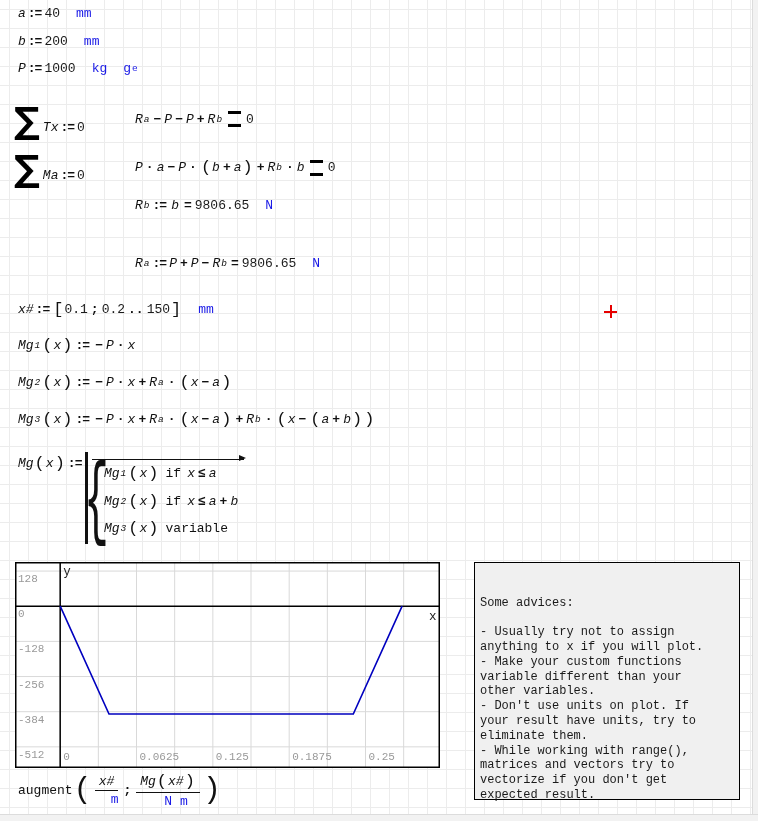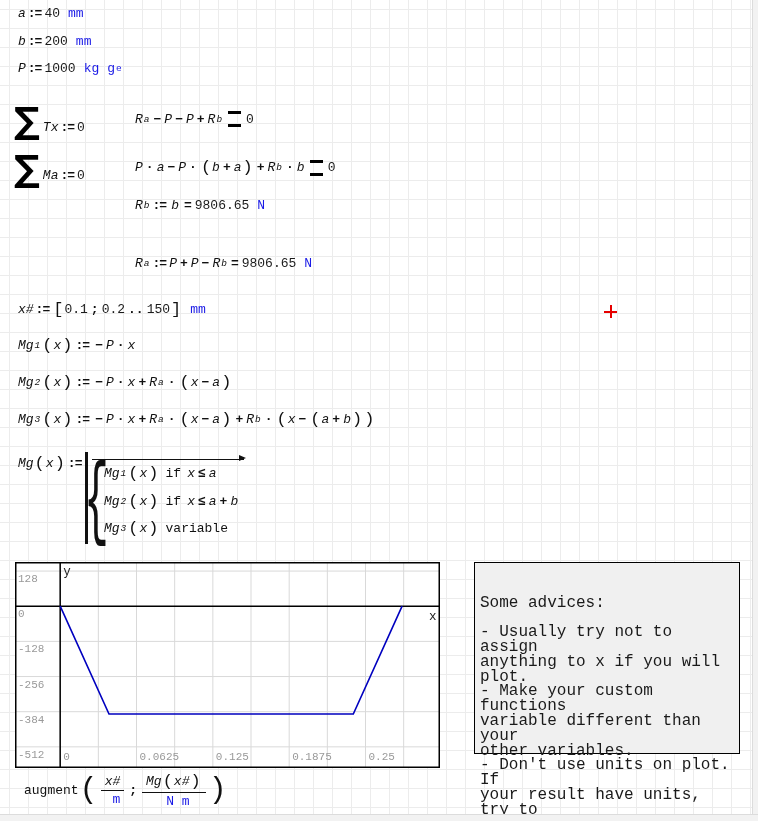--- a/index.html
+++ b/index.html
@@ -14,21 +14,21 @@
     font-family:"Liberation Mono","DejaVu Sans Mono",monospace;
     font-size:13px;color:#111;
   }
   .abs{position:absolute;white-space:nowrap;}
   .math{display:flex;align-items:center;}
   
   .tk-v{font-style:italic;color:#111;}
   .tk-f{color:#111;}
   .tk-k{color:#111;margin:0 6px;}
   .tk-n{color:#1a1a1a;}
-  .tk-u{color:#1a1ae6;margin-left:8px;}
+  .tk-u{color:#1a1ae6;margin-left:16px;}
   .tk-us{color:#1a1ae6;font-size:9.5px;vertical-align:-4px;margin-left:1px;}
   .tk-s{font-style:italic;font-size:9.5px;vertical-align:-4px;margin:0 1px;}
   .tk-o{font-weight:bold;padding:0 3px;}
   .tk-a{font-weight:bold;letter-spacing:-1px;padding:0 3px 0 2px;}
   .tk-b{font-size:17px;font-weight:400;vertical-align:-1px;padding:0 1px;}
   .tk-B{font-size:30px;font-weight:300;vertical-align:middle;line-height:30px;padding:0 1px;}
   .tk-beq{display:inline-block;width:13px;height:10px;border-top:3.5px solid #000;
           border-bottom:3.5px solid #000;margin:0 5px;vertical-align:-1px;}
   .tk-frac{display:inline-block;text-align:center;vertical-align:middle;margin:0 2px;}
   .tk-frac .fr-n{display:block;border-bottom:1px solid #111;padding:0 4px 1px;}
@@ -41,23 +41,23 @@
   
   .pw{width:300px;height:96px;}
   .pw-bar{position:absolute;left:67px;top:2px;width:2.5px;height:92px;background:#111;}
   .pw-arrow{position:absolute;left:74px;top:9px;width:152px;border-top:1.6px solid #111;}
   .pw-arrow:after{content:'';position:absolute;right:-2px;top:-4.6px;width:0;height:0;
     border-left:7px solid #111;border-top:3.6px solid transparent;border-bottom:3.6px solid transparent;}
   .pw-brace{position:absolute;left:66px;top:10px;height:84px;display:flex;align-items:center;
     font-size:92px;font-weight:100;transform:scaleX(0.45);transform-origin:left center;color:#111;}
   .pw-row{position:absolute;left:86px;}
   
-  .advices{left:474px;top:562px;width:266px;height:192px;background:#f0f0f0;
+  .advices{left:474px;top:562px;width:266px;height:238px;background:#f0f0f0;
     border:1px solid #000;box-sizing:border-box;padding:3px 5px;color:#1a1a1a;
-    font-size:16px;line-height:14.8px;white-space:pre-wrap;}
+    font-size:12px;line-height:14.8px;white-space:pre-wrap;}
   .advices .title{display:block;}
   
   .cursor{left:604px;top:305px;width:13px;height:13px;}
   .cursor:before{content:'';position:absolute;left:0;top:5.5px;width:13px;height:2px;background:#e60000;}
   .cursor:after{content:'';position:absolute;left:5.5px;top:0;width:2px;height:13px;background:#e60000;}
   
   .edge-right{left:752px;top:0;width:6px;height:821px;background:#f2f2f2;border-left:1px solid #dcdcdc;}
   .edge-bottom{left:0;top:814px;width:758px;height:7px;background:#f2f2f2;border-top:1px solid #dcdcdc;}
 </style>
 </head>
@@ -336,21 +336,21 @@
 other variables.
 - Don't use units on plot. If
 your result have units, try to
 eliminate them.
 - While working with range(),
 matrices and vectors try to
 vectorize if you don't get
 expected result.</span>
   </div>
 
-  <div class="abs math" style="left:24px;top:770px;height:40px;">
+  <div class="abs math" style="left:18px;top:770px;height:40px;">
       <span class="tk-f">augment</span>
       <span class="tk-B">(</span>
       <span class="tk-frac">
         <span class="fr-n"><span class="tk-v">x#</span></span>
         <span class="fr-d"><span class="tk-u">m</span></span>
       </span>
       <span class="tk-o">;</span>
       <span class="tk-frac">
         <span class="fr-n"><span class="tk-v">Mg</span><span class="tk-b">(</span><span class="tk-v">x#</span><span class="tk-b">)</span></span>
         <span class="fr-d"><span class="tk-u">N m</span></span>

